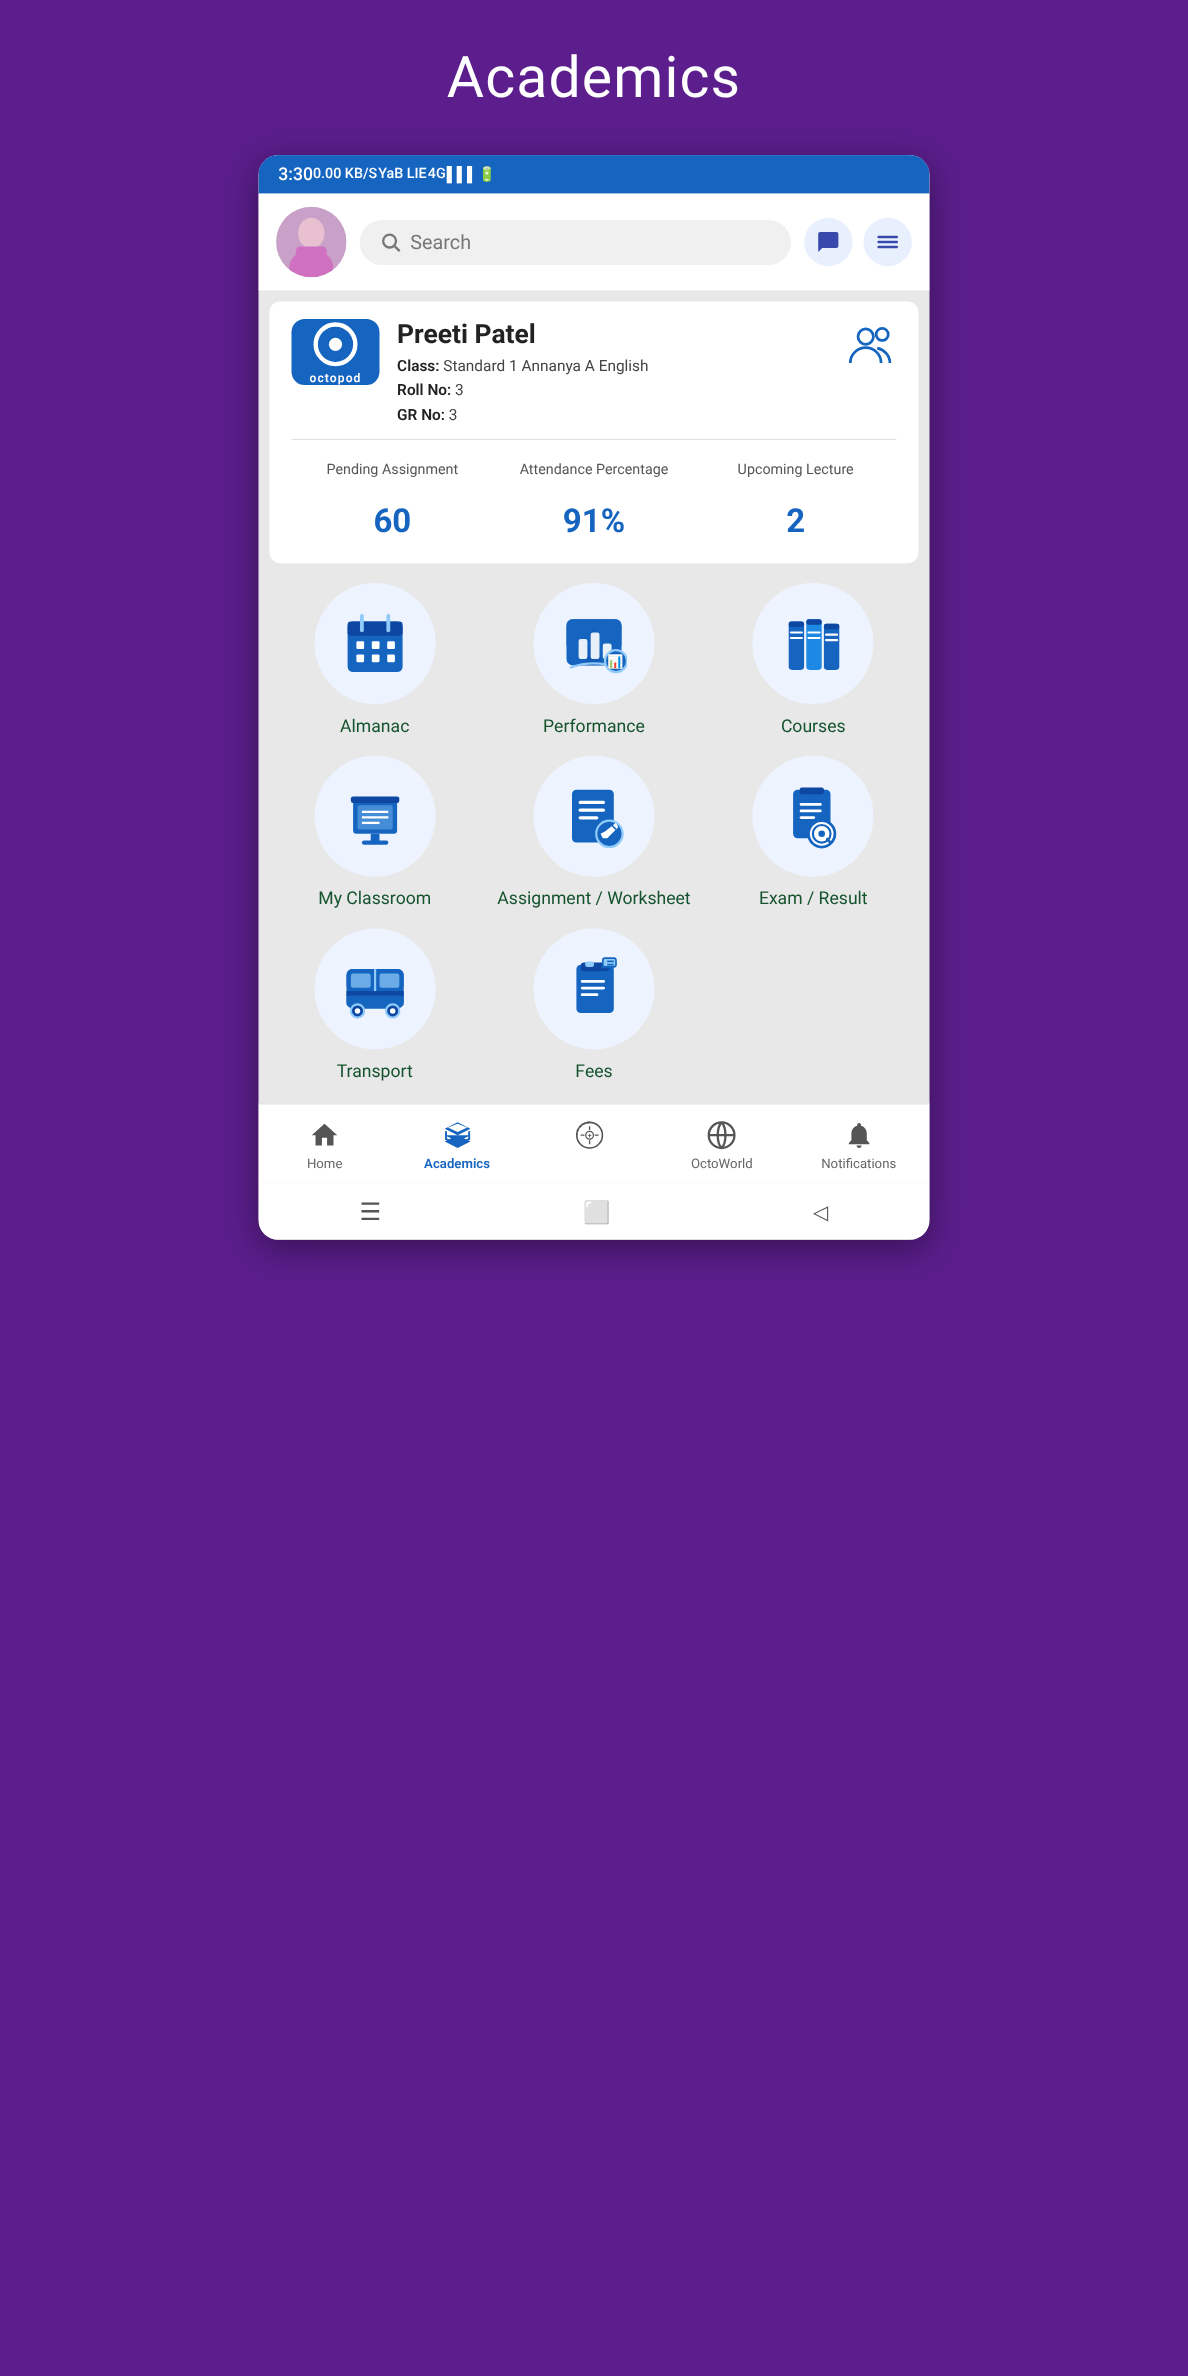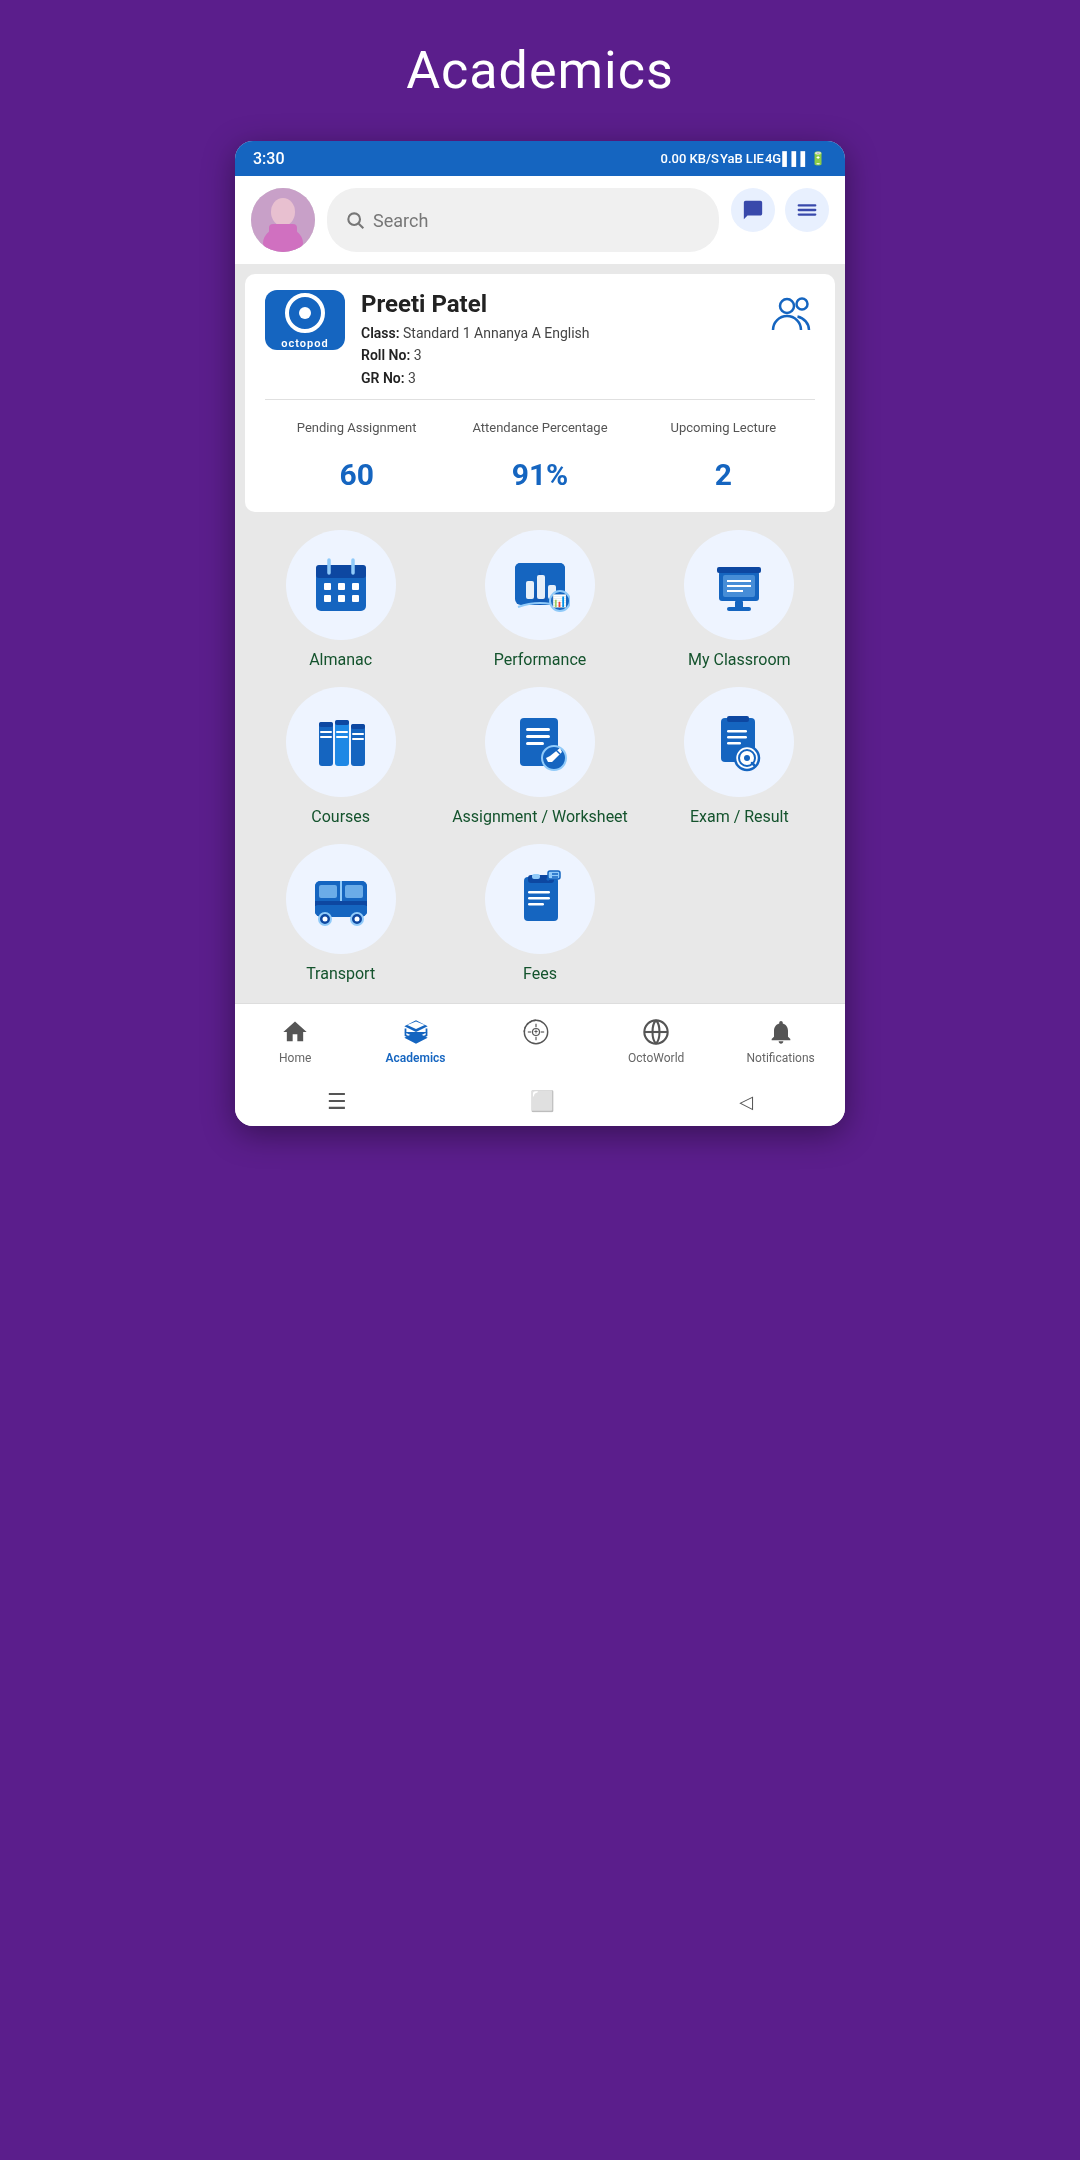--- a/index.html
+++ b/index.html
@@ -24,36 +24,37 @@
       background: #e8e8e8;
       border-radius: 18px;
       overflow: hidden;
       box-shadow: 0 8px 32px rgba(0,0,0,0.4);
     }
     
     .status-bar {
       background: #1565C0;
       color: white;
       display: flex;
-      justify-content: space-between;
+      justify-content: flex-start;
       align-items: center;
       padding: 8px 18px;
       font-size: 16px;
       font-weight: 500;
     }
     .status-right {
       display: flex;
       align-items: center;
       gap: 1px;
       font-size: 13px;
     }
     
     .top-bar {
       background: white;
       display: flex;
+      align-items: center;
       padding: 12px 16px;
       gap: 12px;
     }
     .avatar-circle {
       width: 64px;
       height: 64px;
       border-radius: 50%;
       overflow: hidden;
       flex-shrink: 0;
       background: #ddd;
@@ -365,56 +366,56 @@
           <circle cx="50" cy="46" r="10" fill="#1565C0" stroke="#90CAF9" stroke-width="2"></circle>
           <text x="50" y="50" text-anchor="middle" fill="white" font-size="12" font-weight="bold">📊</text>
         </svg>
       </div>
       <span class="menu-item-label">Performance</span>
     </div>
 
     <div class="menu-item">
       <div class="menu-icon-circle">
         <svg width="60" height="60" viewBox="0 0 60 60" fill="none">
-          <rect x="10" y="16" width="40" height="30" rx="3" fill="#1565C0"></rect>
-          <rect x="14" y="20" width="32" height="22" rx="2" fill="#90CAF9" opacity="0.4"></rect>
-          <rect x="8" y="12" width="44" height="6" rx="2" fill="#0D47A1"></rect>
-          <rect x="26" y="46" width="8" height="8" rx="1" fill="#1565C0"></rect>
-          <rect x="18" y="52" width="24" height="4" rx="2" fill="#1565C0"></rect>
-          <line x1="18" y1="26" x2="42" y2="26" stroke="white" stroke-width="2"></line>
-          <line x1="18" y1="31" x2="42" y2="31" stroke="white" stroke-width="2"></line>
-          <line x1="18" y1="36" x2="34" y2="36" stroke="white" stroke-width="2"></line>
-        </svg>
-      </div>
-      <span class="menu-item-label">My Classroom</span>
-    </div>
-
-    <div class="menu-item">
-      <div class="menu-icon-circle">
-        <svg width="60" height="60" viewBox="0 0 60 60" fill="none">
           <rect x="8" y="10" width="14" height="44" rx="3" fill="#1565C0"></rect>
           <rect x="24" y="8" width="14" height="46" rx="3" fill="#1E88E5"></rect>
           <rect x="40" y="12" width="14" height="42" rx="3" fill="#1565C0"></rect>
           <rect x="8" y="10" width="14" height="5" rx="2" fill="#0D47A1"></rect>
           <rect x="24" y="8" width="14" height="5" rx="2" fill="#0D47A1"></rect>
           <rect x="40" y="12" width="14" height="5" rx="2" fill="#0D47A1"></rect>
           <line x1="10" y1="20" x2="20" y2="20" stroke="white" stroke-width="2" stroke-linecap="round"></line>
           <line x1="10" y1="25" x2="20" y2="25" stroke="white" stroke-width="2" stroke-linecap="round"></line>
           <line x1="26" y1="20" x2="36" y2="20" stroke="white" stroke-width="2" stroke-linecap="round"></line>
           <line x1="26" y1="25" x2="36" y2="25" stroke="white" stroke-width="2" stroke-linecap="round"></line>
           <line x1="42" y1="22" x2="52" y2="22" stroke="white" stroke-width="2" stroke-linecap="round"></line>
           <line x1="42" y1="27" x2="52" y2="27" stroke="white" stroke-width="2" stroke-linecap="round"></line>
         </svg>
       </div>
       <span class="menu-item-label">Courses</span>
     </div>
 
     <div class="menu-item">
       <div class="menu-icon-circle">
         <svg width="60" height="60" viewBox="0 0 60 60" fill="none">
+          <rect x="10" y="16" width="40" height="30" rx="3" fill="#1565C0"></rect>
+          <rect x="14" y="20" width="32" height="22" rx="2" fill="#90CAF9" opacity="0.4"></rect>
+          <rect x="8" y="12" width="44" height="6" rx="2" fill="#0D47A1"></rect>
+          <rect x="26" y="46" width="8" height="8" rx="1" fill="#1565C0"></rect>
+          <rect x="18" y="52" width="24" height="4" rx="2" fill="#1565C0"></rect>
+          <line x1="18" y1="26" x2="42" y2="26" stroke="white" stroke-width="2"></line>
+          <line x1="18" y1="31" x2="42" y2="31" stroke="white" stroke-width="2"></line>
+          <line x1="18" y1="36" x2="34" y2="36" stroke="white" stroke-width="2"></line>
+        </svg>
+      </div>
+      <span class="menu-item-label">My Classroom</span>
+    </div>
+
+    <div class="menu-item">
+      <div class="menu-icon-circle">
+        <svg width="60" height="60" viewBox="0 0 60 60" fill="none">
           <rect x="10" y="6" width="38" height="48" rx="4" fill="#1565C0"></rect>
           <rect x="16" y="16" width="24" height="3" rx="1.5" fill="white"></rect>
           <rect x="16" y="23" width="24" height="3" rx="1.5" fill="white"></rect>
           <rect x="16" y="30" width="18" height="3" rx="1.5" fill="white"></rect>
           <circle cx="44" cy="46" r="12" fill="#1565C0" stroke="#90CAF9" stroke-width="2"></circle>
           <path d="M36 46 L40 44 L50 36 L52 40 L42 50 L38 50 Z" fill="white"></path>
           <line x1="46" y1="38" x2="50" y2="42" stroke="#1565C0" stroke-width="1.5"></line>
         </svg>
       </div>
       <span class="menu-item-label">Assignment / Worksheet</span>

